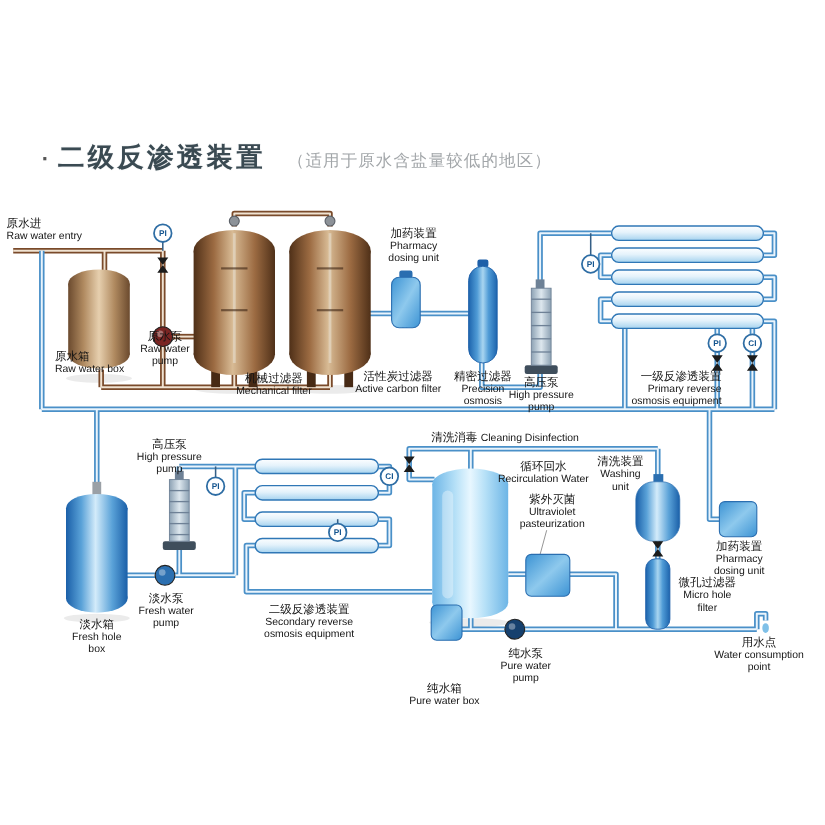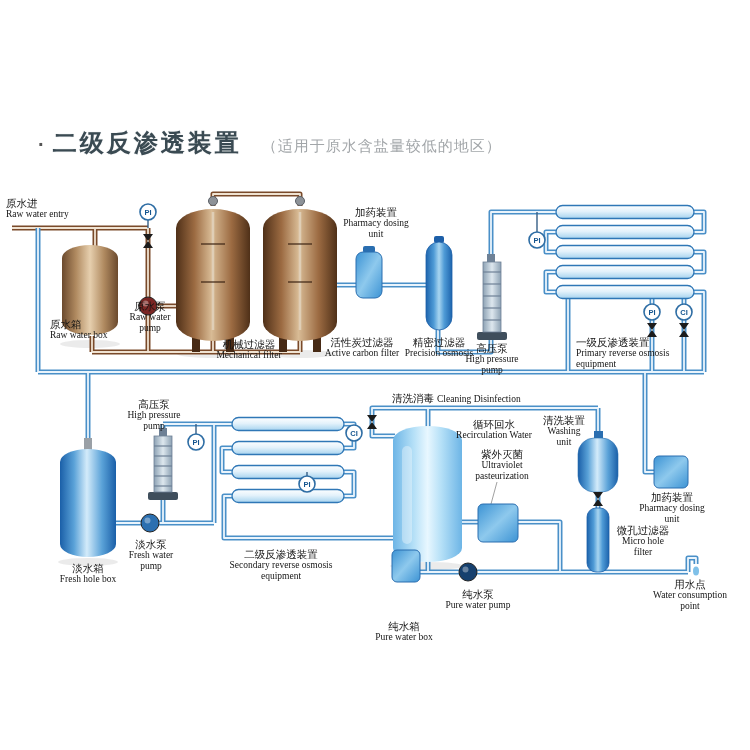--- a/index.html
+++ b/index.html
@@ -3,21 +3,21 @@
 <meta charset="utf-8">
 <style>
   html,body{margin:0;padding:0;}
   body{width:750px;height:750px;background:#ffffff;position:relative;overflow:hidden;
        font-family:"Liberation Sans","DejaVu Sans",sans-serif;}
   .stage{position:absolute;inset:0;}
   svg.diagram{position:absolute;left:0;top:0;}
   #labels{position:absolute;inset:0;pointer-events:none;}
   .lbl{position:absolute;color:#141414;}
   .lbl .zh{font-size:10.5px;line-height:12px;}
-  .lbl .en{font-size:9.5px;line-height:11px;font-family:Liberation Serif, serif;}
+  .lbl .en{font-size:9.5px;line-height:11px;}
   .lbl.inline{display:flex;gap:3px;white-space:nowrap;align-items:baseline;}
   .title{position:absolute;left:38px;top:127px;display:flex;align-items:baseline;gap:8px;white-space:nowrap;}
   .title .bullet{font-size:20px;color:#555;font-weight:bold;}
   .title .main{font-size:24px;font-weight:bold;color:#3a4a52;letter-spacing:3px;text-shadow:0 0 1px rgba(40,60,70,.25);}
   .title .sub{font-size:15px;color:#a2a6a9;letter-spacing:1px;margin-left:12px;}
 </style>
 </head>
 <body>
 
 <div class="stage">
@@ -384,21 +384,21 @@
         <div class="en">Pharmacy dosing unit</div>
       </div>
       <div class="lbl" style="left: 402px; top: 336px; width: 74px; text-align: center;">
         <div class="zh">精密过滤器</div>
         <div class="en">Precision osmosis</div>
       </div>
       <div class="lbl" style="left: 458px; top: 342px; width: 68px; text-align: center;">
         <div class="zh">高压泵</div>
         <div class="en">High pressure pump</div>
       </div>
-      <div class="lbl" style="left: 576px; top: 336px; width: 104px; text-align: left;">
+      <div class="lbl" style="left: 552px; top: 336px; width: 104px; text-align: right;">
         <div class="zh">一级反渗透装置</div>
         <div class="en">Primary reverse osmosis equipment</div>
       </div>
       <div class="lbl" style="left: 120px; top: 398px; width: 68px; text-align: center;">
         <div class="zh">高压泵</div>
         <div class="en">High pressure pump</div>
       </div>
       <div class="lbl" style="left: 58px; top: 562px; width: 60px; text-align: center;">
         <div class="zh">淡水箱</div>
         <div class="en">Fresh hole box</div>

